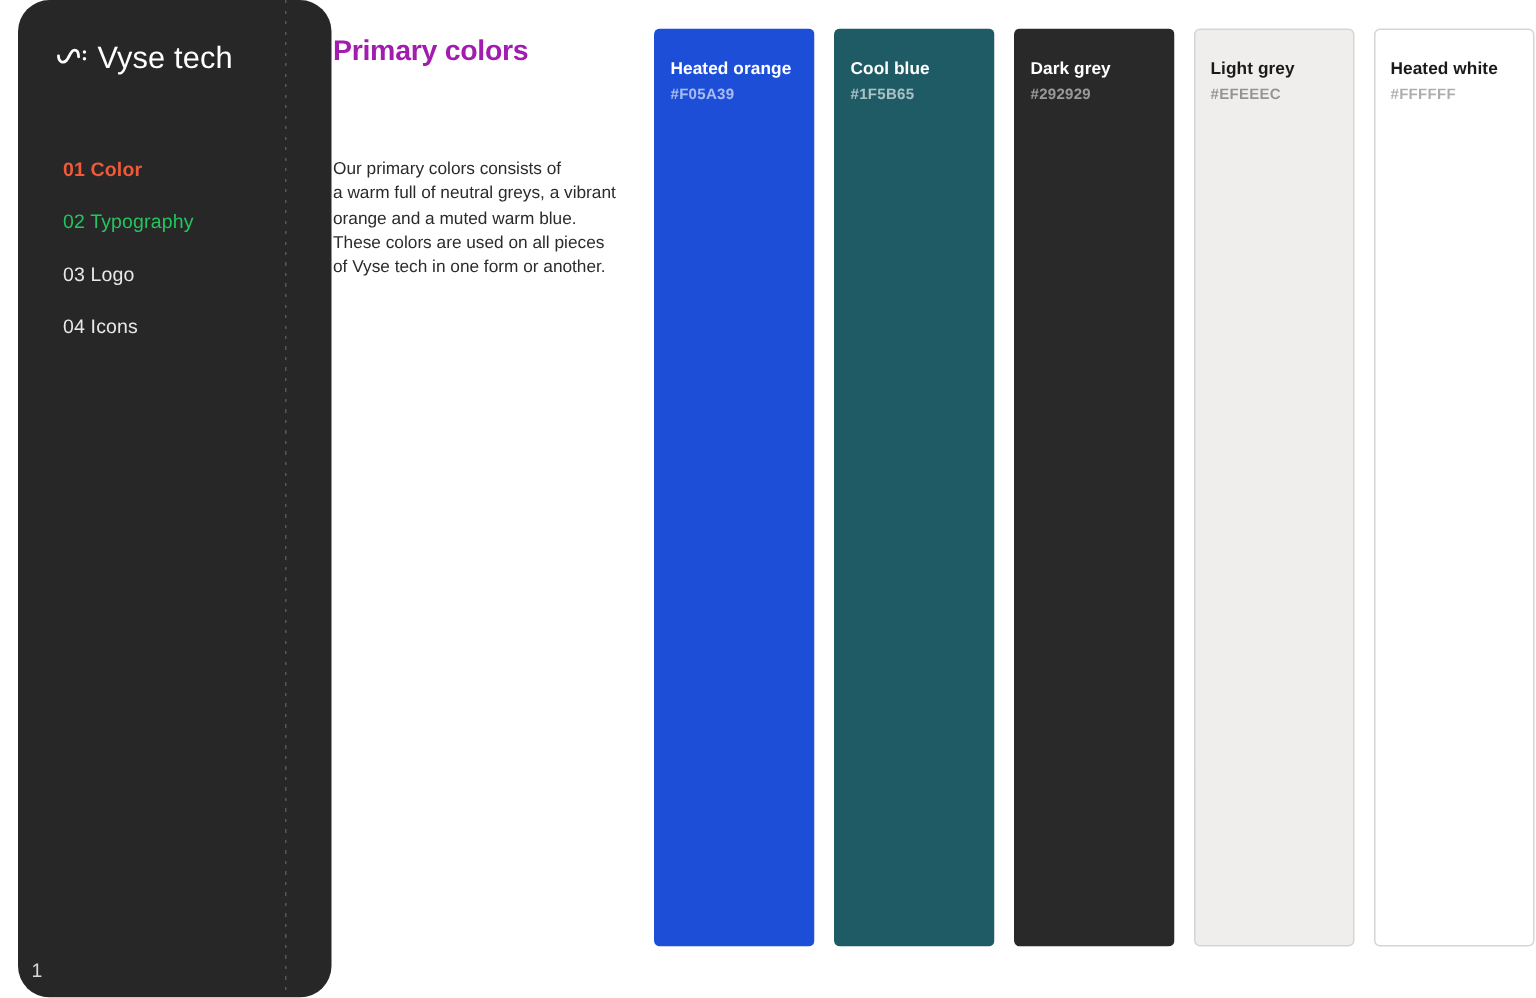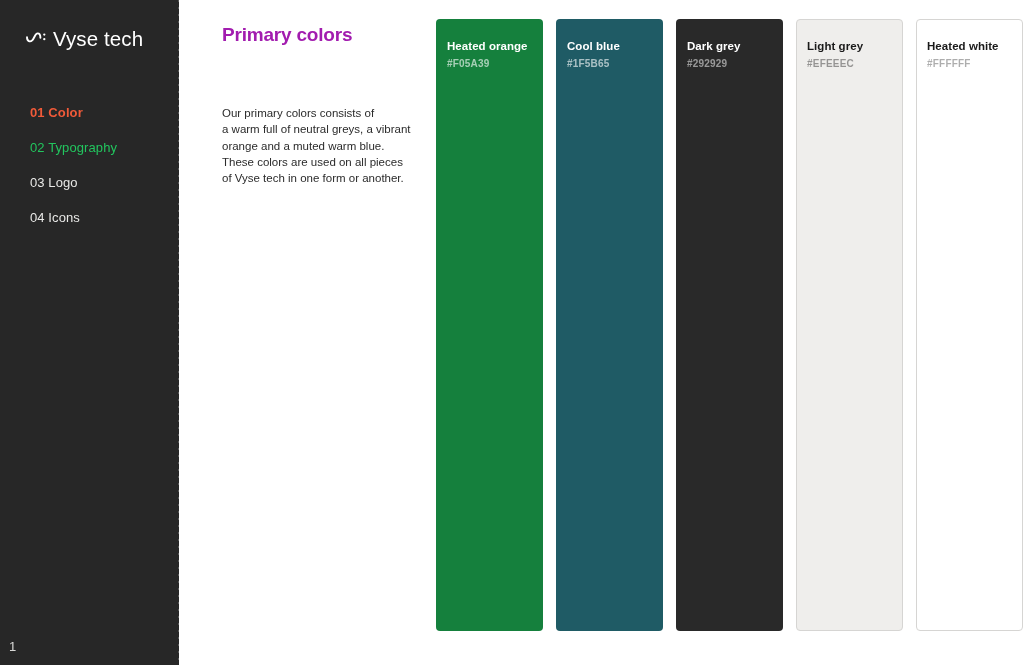--- a/index.html
+++ b/index.html
@@ -15,23 +15,24 @@
 
   #page {
     position:relative;
     width:1024px; height:665px;
     background:#ffffff;
   }
 
   
   .sidebar {
     position:absolute;
-    left:0; top:0;
-    width:179px; height:665px;
+    left:12px; top:0;
+    width:209px; height:665px;
     background:#272727;
+    border-radius:21px;
   }
 
   .brand {
     position:absolute;
     left:24px; top:26px;
     display:flex;
     align-items:center;
     gap:2px;
   }
   .brand-mark {
@@ -194,21 +195,21 @@
     <div class="intro">
       <p>Our primary colors consists of</p>
       <p>a warm full of neutral greys, a vibrant</p>
       <p>orange and a muted warm blue.</p>
       <p>These colors are used on all pieces</p>
       <p>of Vyse tech in one form or another.</p>
     </div>
 
     <div class="swatches">
 
-      <div class="swatch" style="background: #15803d; border-color: transparent;">
+      <div class="swatch" style="background: #1d4ed8; border-color: transparent;">
         <span class="swatch-label">
           <span class="swatch-name" style="color: rgb(255, 255, 255);">Heated orange</span>
           <span class="swatch-hex" style="color: rgba(255, 255, 255, 0.62);">#F05A39</span>
         </span>
       </div>
 
       <div class="swatch" style="background: rgb(31, 91, 101); border-color: transparent;">
         <span class="swatch-label">
           <span class="swatch-name" style="color: rgb(255, 255, 255);">Cool blue</span>
           <span class="swatch-hex" style="color: rgba(255, 255, 255, 0.62);">#1F5B65</span>

